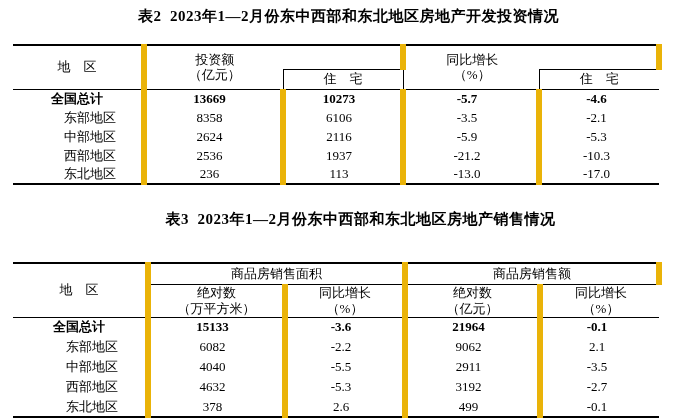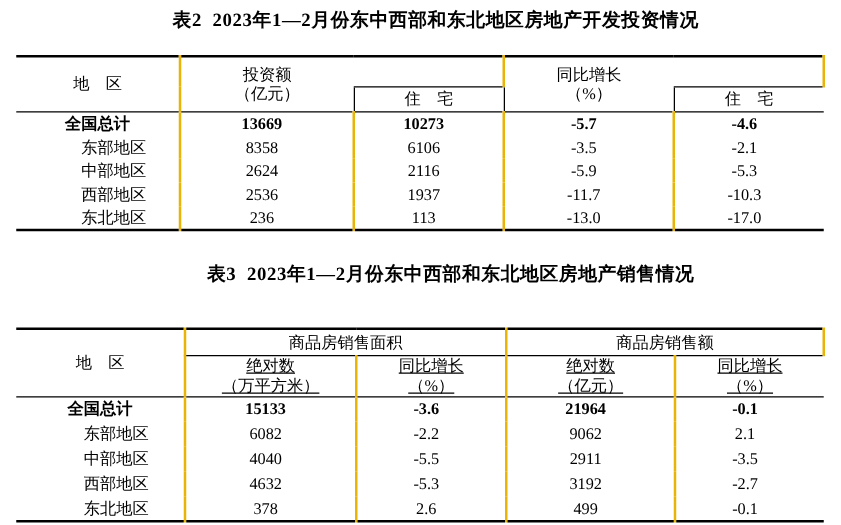--- a/index.html
+++ b/index.html
@@ -16,34 +16,34 @@
   #title-t3{top:210px;margin-left:12px;}
   table.stat{
     position:absolute;left:13px;width:646px;
     border-collapse:collapse;table-layout:fixed;
     border-top:2px solid #000;border-bottom:2px solid #000;
     font-size:13px;
   }
   #table2{top:44px;}
   #table3{top:262px;}
   td{padding:0;vertical-align:middle;text-align:center;overflow:hidden;}
-  .br{border-right:2px solid #eab308;}
+  .br{border-right:6px solid #eab308;}
   .bl{border-left:1px solid #000;}
   .bb{border-bottom:1px solid #000;}
   .hdr{line-height:1.2;}
   .hdr div{white-space:pre;}
   .num{text-align:center;padding-right:8px;font-size:13px;}
   .region-cell{white-space:pre;}
   tr.sub .region-cell{padding-left:26px;}
   tr.total td{font-weight:bold;margin-top:36px;}
   tr.h1-t2{height:24px;}
   tr.h2-t2{height:20px;}
   #table2 tr.body{height:19px;}
   tr.h1-t3{height:21px;}
-  tr.h2-t3{height:33px;text-decoration:underline;}
+  tr.h2-t3{height:33px;}
   #table3 tr.body{height:20px;}
 </style>
 </head>
 <body>
 
 <div class="doc-title" id="title-t2">表2  2023年1—2月份东中西部和东北地区房地产开发投资情况</div>
 
 <table class="stat" id="table2">
   <colgroup>
     <col style="width:131px">
@@ -88,21 +88,21 @@
     <td class="br region-cell">中部地区</td>
     <td class="br num">2624</td>
     <td class="br num">2116</td>
     <td class="br num">-5.9</td>
     <td class="num">-5.3</td>
   </tr>
   <tr class="body sub">
     <td class="br region-cell">西部地区</td>
     <td class="br num">2536</td>
     <td class="br num">1937</td>
-    <td class="br num">-11.7</td>
+    <td class="br num">-21.2</td>
     <td class="num">-10.3</td>
   </tr>
   <tr class="body sub">
     <td class="br region-cell">东北地区</td>
     <td class="br num">236</td>
     <td class="br num">113</td>
     <td class="br num">-13.0</td>
     <td class="num">-17.0</td>
   </tr>
 </tbody>

